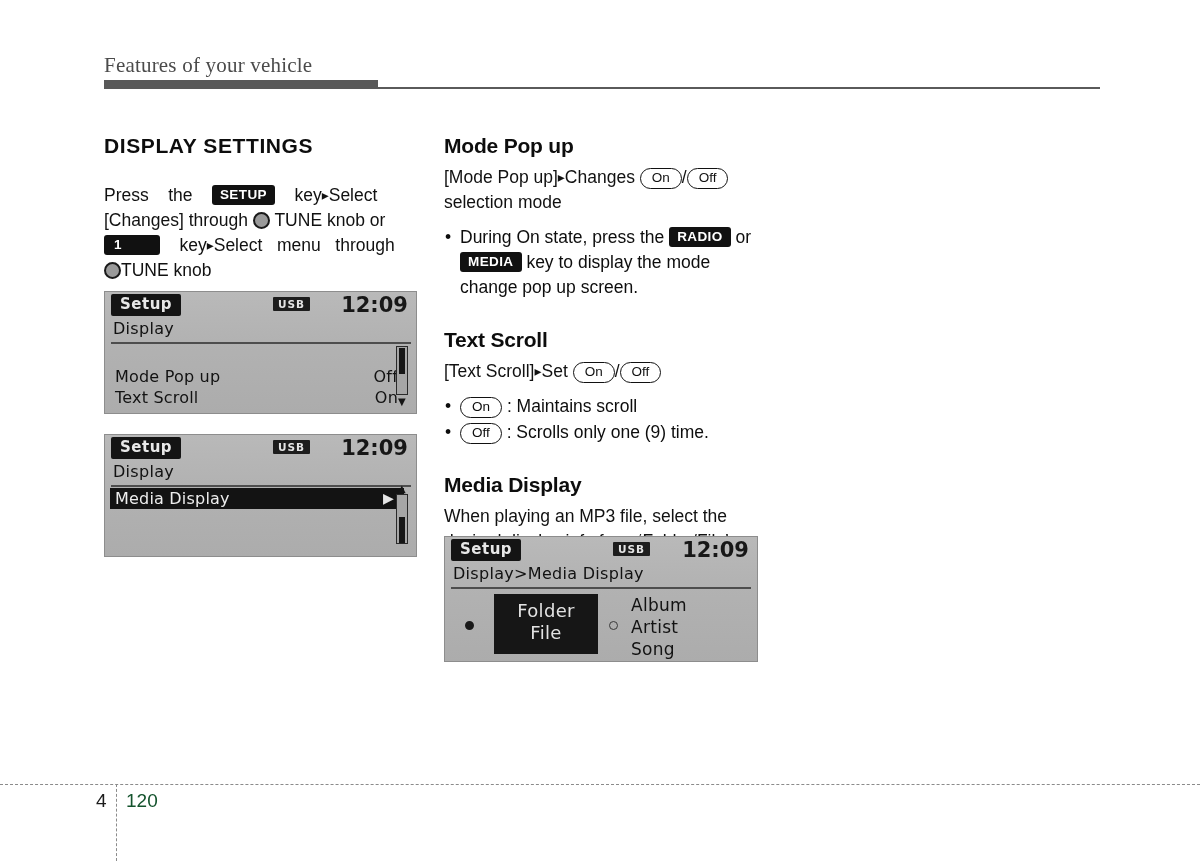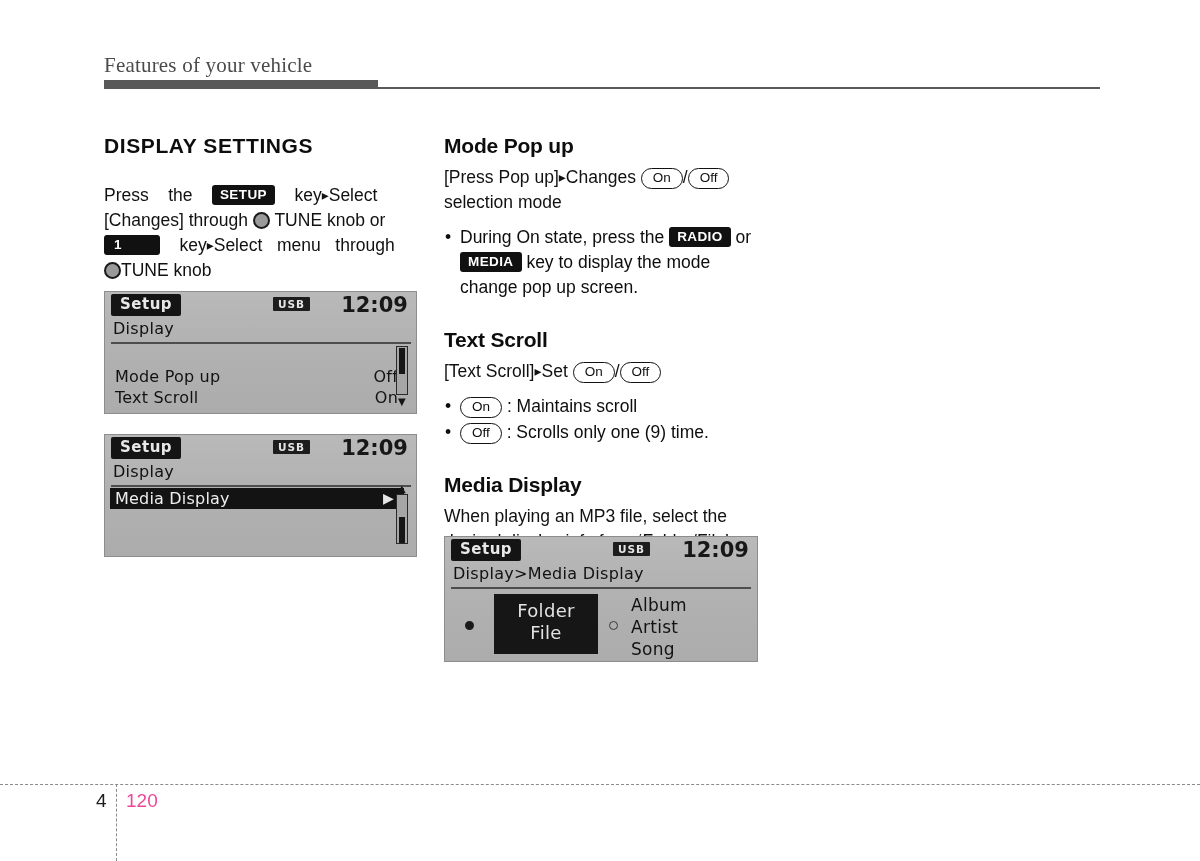--- a/index.html
+++ b/index.html
@@ -306,21 +306,21 @@
     left: 96px;
     top: 790px;
     font-size: 19px;
     color: #1c1c1c;
   }
   #footer-page {
     position: absolute;
     left: 126px;
     top: 790px;
     font-size: 19px;
-    color: #ec4899;
+    color: #14532d;
   }
 </style>
 </head>
 <body>
 
 <div id="page-header">
   <div id="header-title">Features of your vehicle</div>
   <div id="header-rule-thin"></div>
   <div id="header-rule-thick"></div>
 </div>
@@ -391,21 +391,21 @@
   <div class="lcd-scroll-track" style="left:291px; top:59px; width:12px; height:50px;">
     <div class="lcd-scroll-thumb" style="left:2px; top:22px; width:6px; height:26px;"></div>
   </div>
 </div>
 
 <div id="col-right" class="column">
 
   <h2 class="section-heading">Mode Pop up</h2>
 
   <p class="body-text">
-    <span>[Press Pop up]</span><span class="arrow-flag">▸</span><span>Changes</span>
+    <span>[Mode Pop up]</span><span class="arrow-flag">▸</span><span>Changes</span>
     <span class="pill">On</span><span>/</span><span class="pill">Off</span><br>
     <span>selection mode</span>
   </p>
 
   <div class="gap-10"></div>
 
   <ul class="bullets">
     <li>
       <span>During On state, press the</span>
       <span class="key-badge">RADIO</span>

